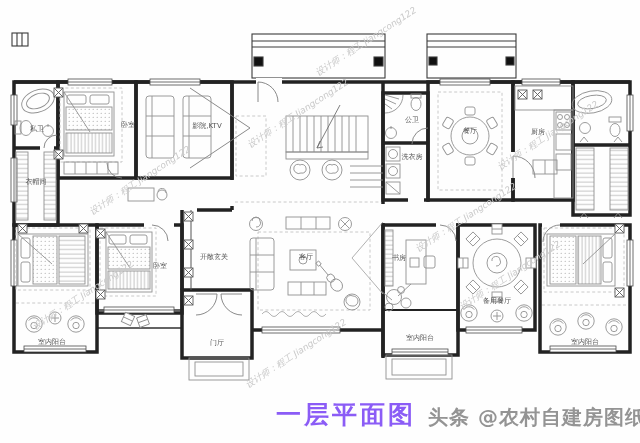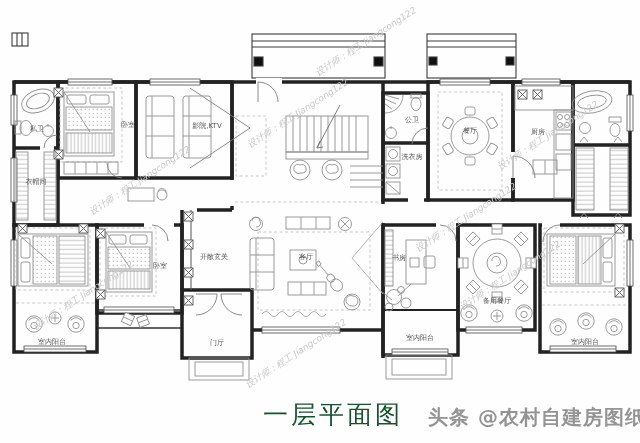--- a/index.html
+++ b/index.html
@@ -1,19 +1,19 @@
 <!DOCTYPE html>
 <html><head>
 <meta charset="utf-8">
 <style>
   html,body{margin:0;padding:0;background:#ffffff;width:640px;height:443px;overflow:hidden;
     font-family:"DejaVu Sans","Liberation Sans",sans-serif;}
   .stage{position:relative;width:640px;height:443px;background:#fefefe;}
   svg{position:absolute;left:0;top:0;}
-  .title{position:absolute;left:263px;top:398px;font-size:25px;font-weight:normal;color:#14532d;
+  .title{position:absolute;left:276px;top:398px;font-size:25px;font-weight:bold;color:#8b5cf6;
     letter-spacing:3px;white-space:nowrap;}
   .brand{position:absolute;left:428px;top:404px;font-size:20px;font-weight:bold;color:#949494;
     letter-spacing:1px;white-space:nowrap;}
   text{font-family:"DejaVu Sans","Liberation Sans",sans-serif;}
   .rlabel{font-size:7px;fill:#555;}
   .wm{font-size:9px;fill:#c9c9c9;font-style:italic;}
 </style>
 </head>
 <body>
 

